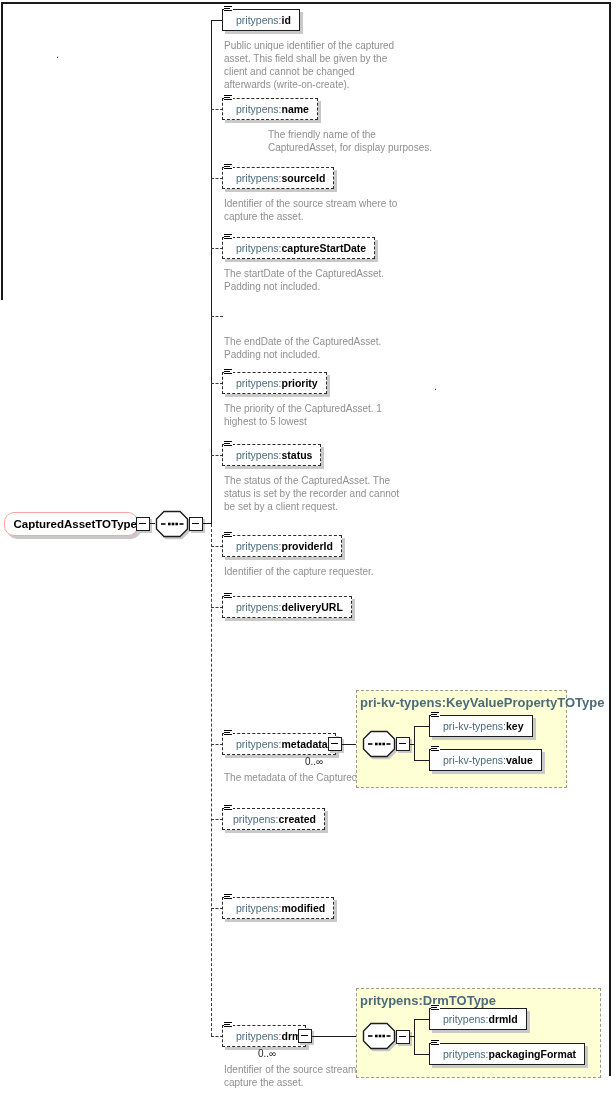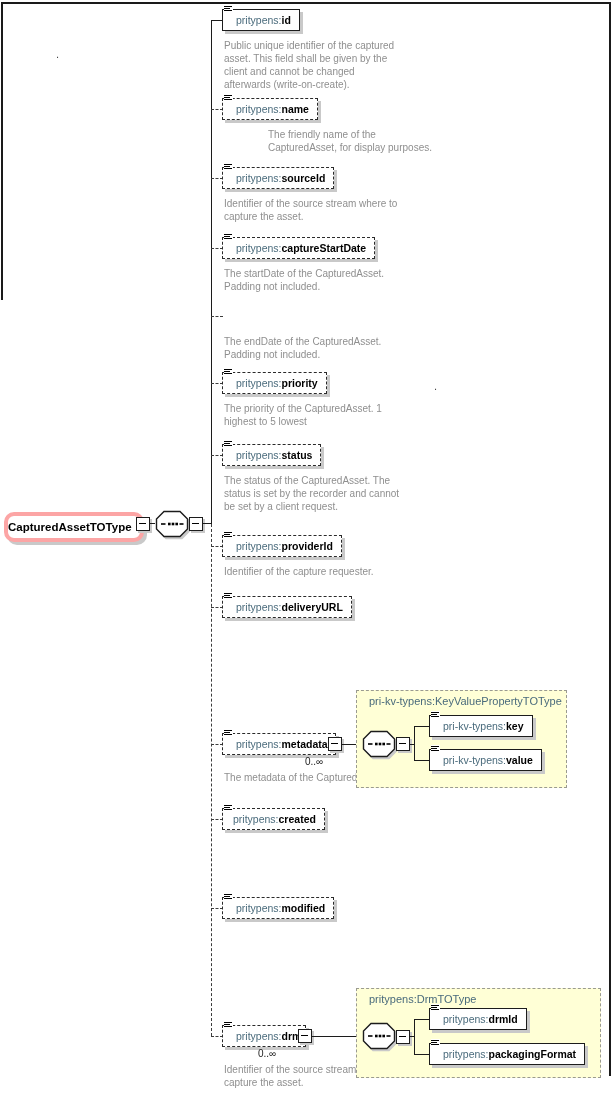--- a/index.html
+++ b/index.html
@@ -39,29 +39,29 @@
   .tglr .bar{position:absolute;left:2px;top:5px;width:7px;height:1px;background:#000;}
 
   
   .doc{position:absolute;width:176px;font-size:10px;line-height:13px;color:#8f8f8f;}
 
   
   .occ{position:absolute;font-size:10px;color:#1c1c1c;}
 
   
   .rootbox{position:absolute;left:4px;top:512px;width:132px;height:22px;background:#fff;
-           border:4px solid #fca5a5;border-radius:10px;box-shadow:3px 3px 0 0 #c9c9c9;
-           font-size:11.5px;font-weight:bold;text-align:left;line-height:22px;color:#000;}
+           border:1px solid #fca5a5;border-radius:10px;box-shadow:3px 3px 0 0 #c9c9c9;
+           font-size:11.5px;font-weight:bold;text-align:right;line-height:22px;color:#000;}
 
   
   .seq{position:absolute;filter:drop-shadow(2px 2px 0 #c9c9c9);}
 
   
   .ybox{position:absolute;background:#ffffd6;border:1.5px dashed #9a9a90;}
-  .ylabel{position:absolute;left:12px;top:4px;font-size:11px;font-weight:400;color:#4a6b7c;white-space:nowrap;}
+  .ylabel{position:absolute;left:3px;top:4px;font-size:13px;font-weight:700;color:#4a6b7c;white-space:nowrap;}
 
   .dot{position:absolute;font-size:11px;color:#444;}
 </style>
 </head>
 <body>
 
 <div id="canvas">
 
   <div class="frame" style="left:2px;top:2px;width:609px;height:2px;"></div>
   <div class="frame" style="left:1px;top:2px;width:2px;height:298px;"></div>

